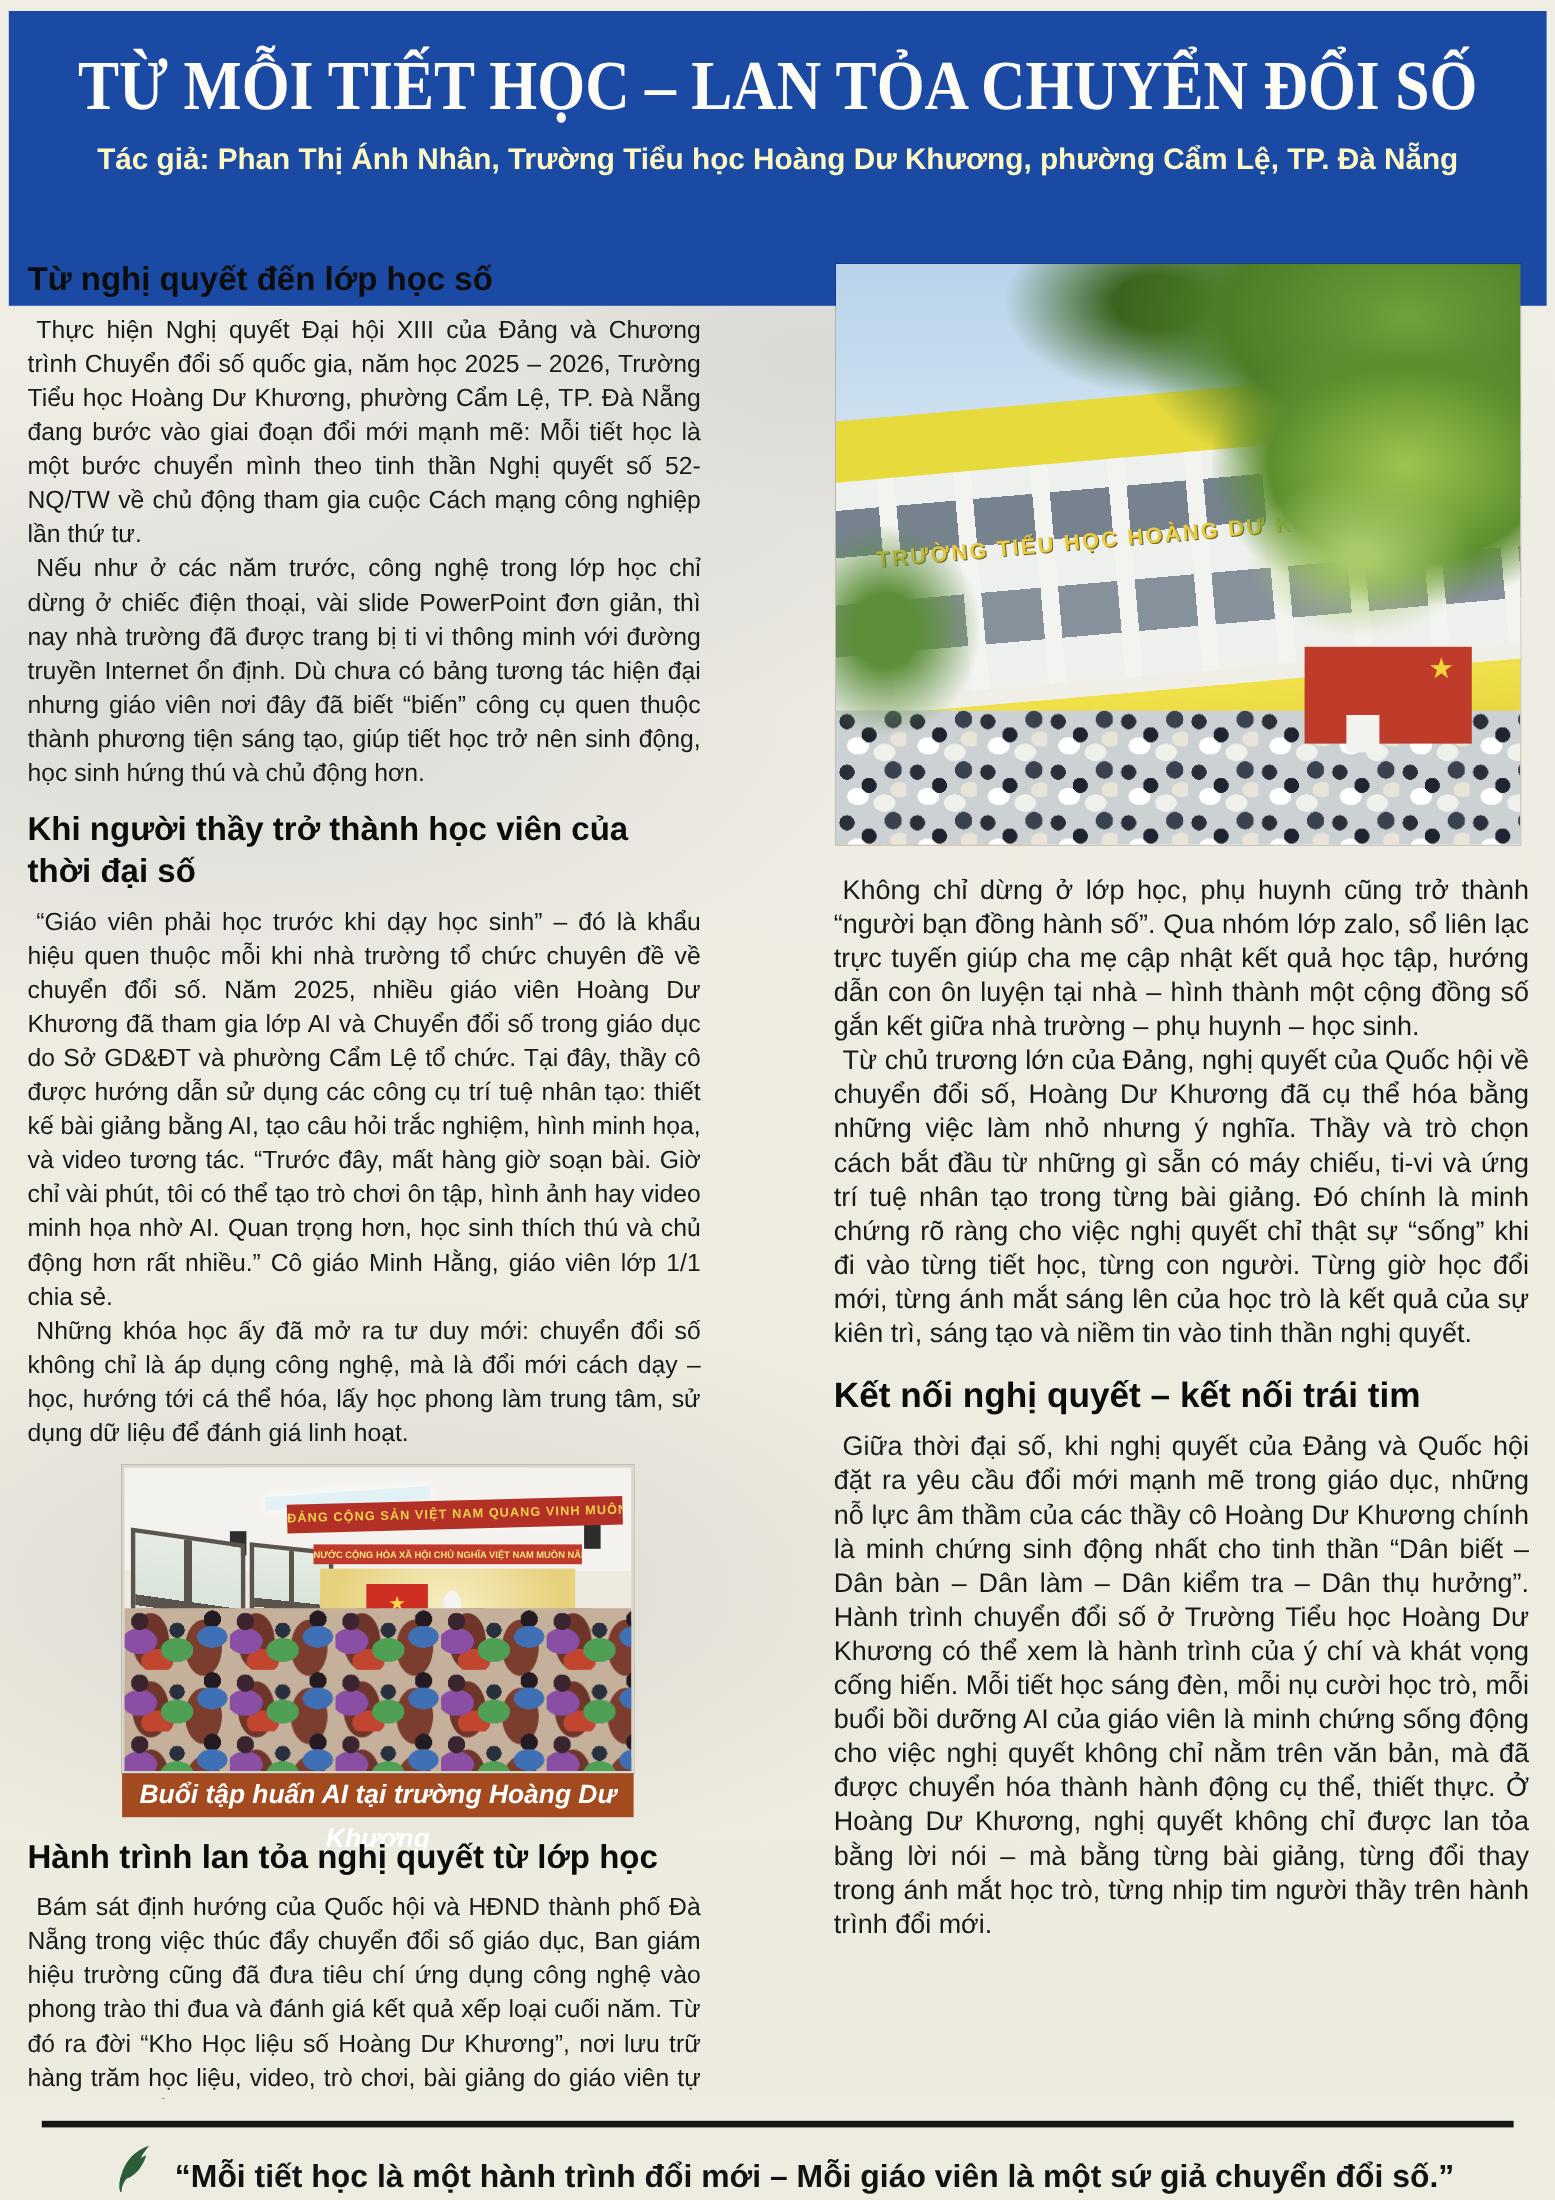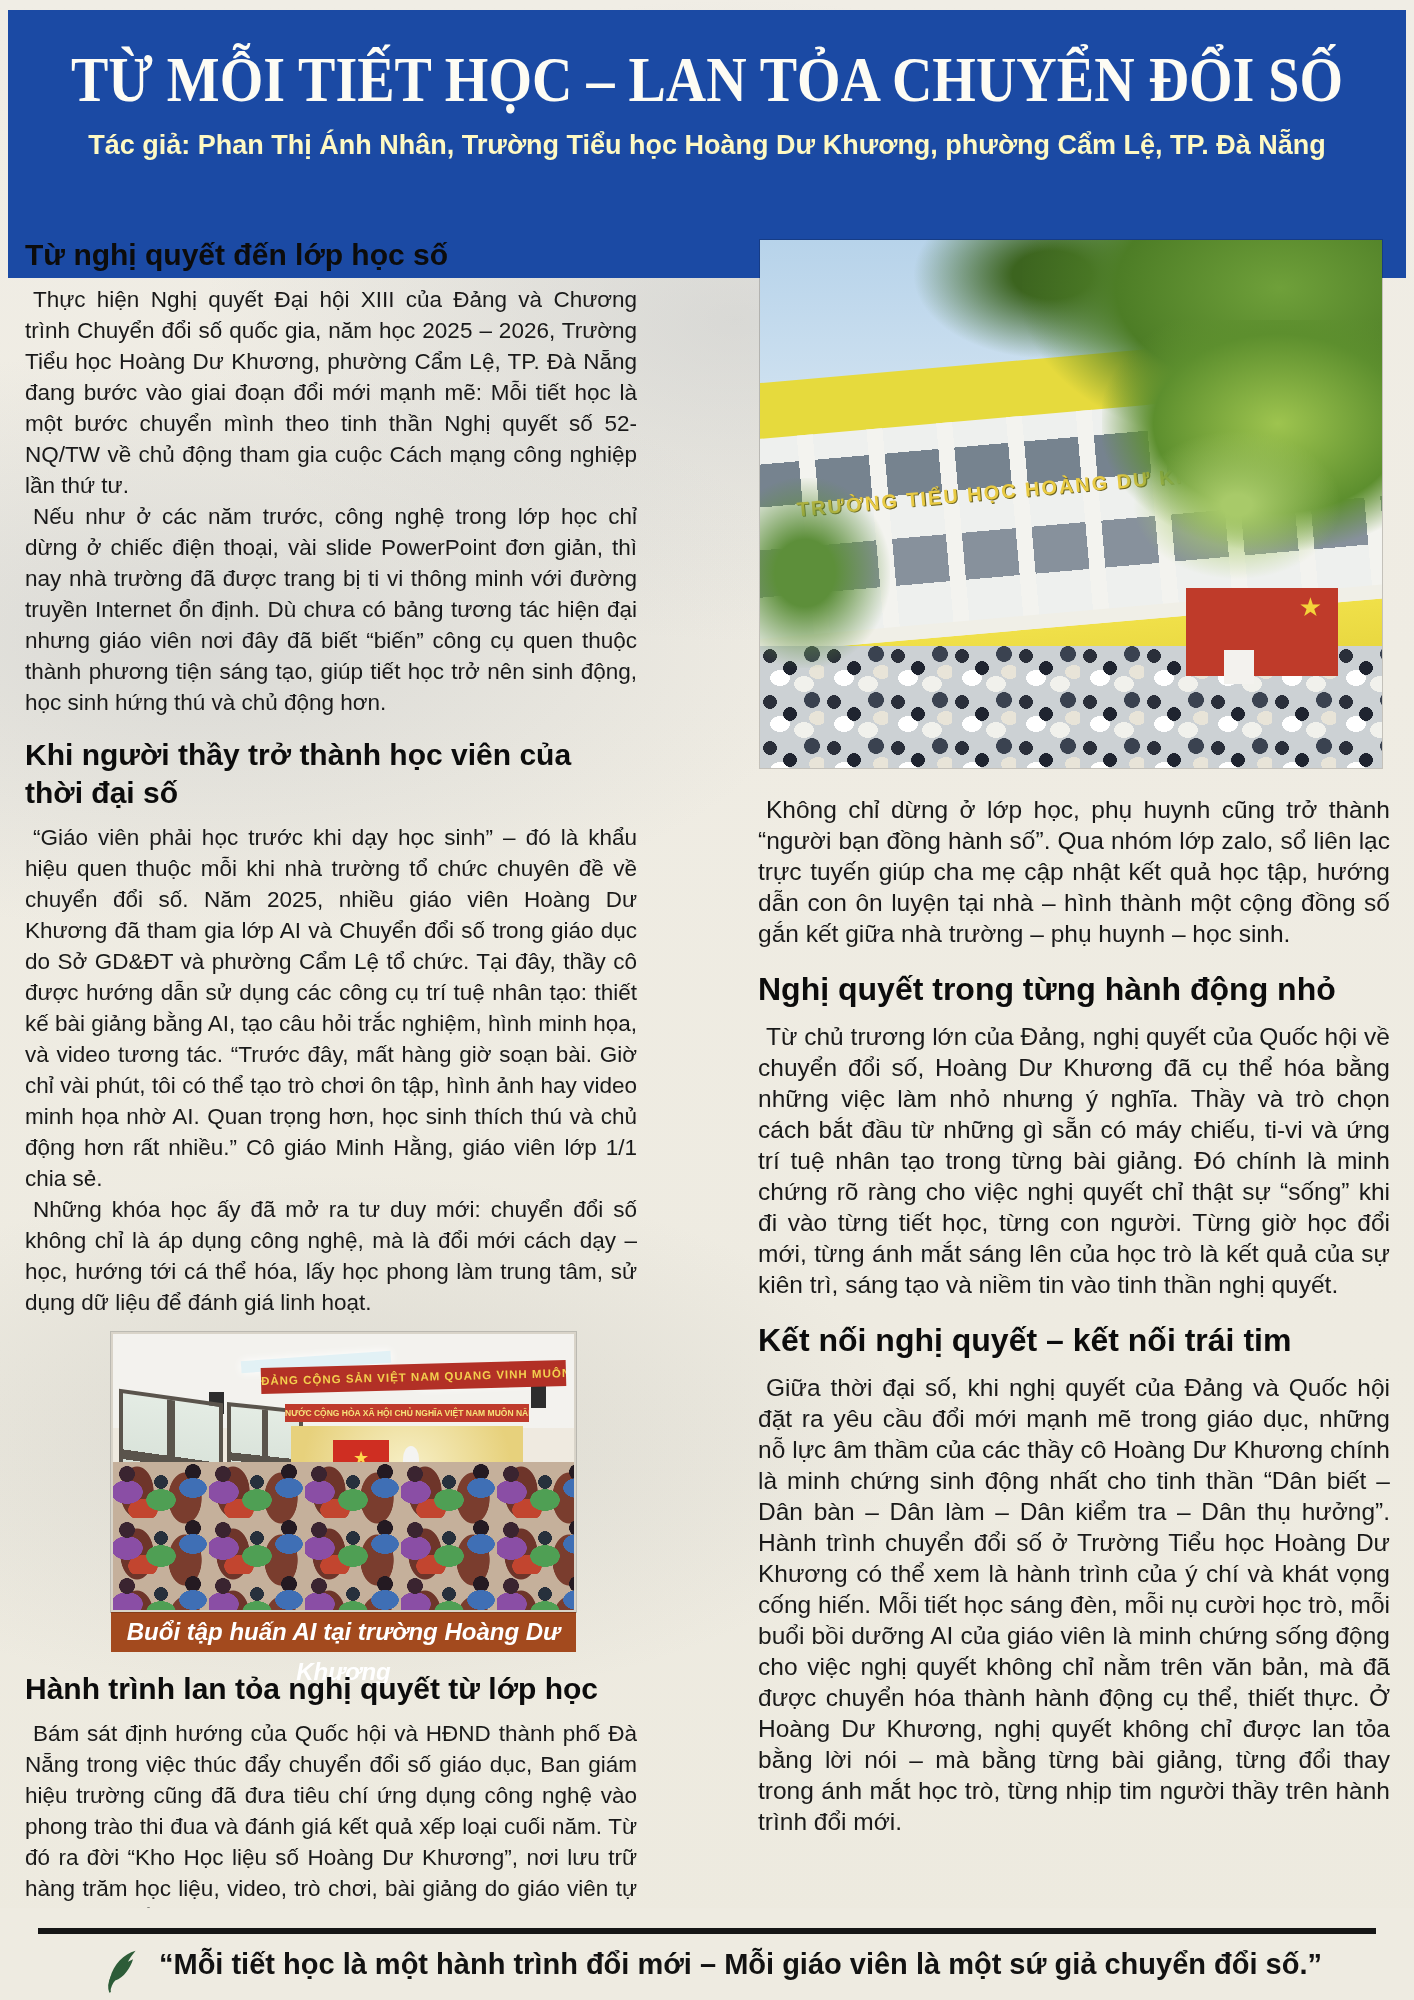--- a/index.html
+++ b/index.html
@@ -117,21 +117,21 @@
       radial-gradient(circle 7px at 48px 20px,#27303c 97%,transparent),
       radial-gradient(ellipse 16px 12px at 14px 30px,#8a4ea5 97%,transparent),
       radial-gradient(ellipse 15px 11px at 48px 38px,#4f9f54 97%,transparent),
       radial-gradient(ellipse 14px 10px at 80px 26px,#3f6fb5 97%,transparent),
       radial-gradient(circle 8px at 80px 10px,#241a22 97%,transparent),
       radial-gradient(ellipse 15px 11px at 30px 48px,#c2452f 97%,transparent);
     background-size:96px 56px;}
   
   .footer{position:absolute;left:0;right:0;top:1908px;height:92px;background:#eeebe1;z-index:5;}
   .rule{margin:20px 38px 0;height:6px;background:#161616;}
-  .quote-row{margin-top:14px;display:flex;justify-content:center;align-items:flex-start;gap:20px;padding-left:13px;}
+  .quote-row{margin-top:14px;display:flex;justify-content:center;align-items:flex-end;gap:20px;padding-left:13px;}
   .quote-text{font-size:29px;font-weight:700;color:#121212;white-space:nowrap;}
 </style>
 </head>
 <body>
 
 <div class="page">
 
   <header class="masthead">
     <h1>TỪ MỖI TIẾT HỌC – LAN TỎA CHUYỂN ĐỔI SỐ</h1>
     <div class="byline">Tác giả: Phan Thị Ánh Nhân, Trường Tiểu học Hoàng Dư Khương, phường Cẩm Lệ, TP. Đà Nẵng</div>
@@ -185,21 +185,20 @@
         </div>
         <div class="tree"></div>
         <div class="leaf l3"></div>
         <div class="leaf l1"></div>
         <div class="leaf l2"></div>
         <div class="leaf l4"></div>
       </div>
     </figure>
 
     <p>Không chỉ dừng ở lớp học, phụ huynh cũng trở thành “người bạn đồng hành số”. Qua nhóm lớp zalo, sổ liên lạc trực tuyến giúp cha mẹ cập nhật kết quả học tập, hướng dẫn con ôn luyện tại nhà – hình thành một cộng đồng số gắn kết giữa nhà trường – phụ huynh – học sinh.</p>
-    <h2>Nghị quyết trong từng hành động nhỏ</h2>
     <p>Từ chủ trương lớn của Đảng, nghị quyết của Quốc hội về chuyển đổi số, Hoàng Dư Khương đã cụ thể hóa bằng những việc làm nhỏ nhưng ý nghĩa. Thầy và trò chọn cách bắt đầu từ những gì sẵn có máy chiếu, ti-vi và ứng trí tuệ nhân tạo trong từng bài giảng. Đó chính là minh chứng rõ ràng cho việc nghị quyết chỉ thật sự “sống” khi đi vào từng tiết học, từng con người. Từng giờ học đổi mới, từng ánh mắt sáng lên của học trò là kết quả của sự kiên trì, sáng tạo và niềm tin vào tinh thần nghị quyết.</p>
     <h2>Kết nối nghị quyết – kết nối trái tim</h2>
     <p>Giữa thời đại số, khi nghị quyết của Đảng và Quốc hội đặt ra yêu cầu đổi mới mạnh mẽ trong giáo dục, những nỗ lực âm thầm của các thầy cô Hoàng Dư Khương chính là minh chứng sinh động nhất cho tinh thần “Dân biết – Dân bàn – Dân làm – Dân kiểm tra – Dân thụ hưởng”. Hành trình chuyển đổi số ở Trường Tiểu học Hoàng Dư Khương có thể xem là hành trình của ý chí và khát vọng cống hiến. Mỗi tiết học sáng đèn, mỗi nụ cười học trò, mỗi buổi bồi dưỡng AI của giáo viên là minh chứng sống động cho việc nghị quyết không chỉ nằm trên văn bản, mà đã được chuyển hóa thành hành động cụ thể, thiết thực. Ở Hoàng Dư Khương, nghị quyết không chỉ được lan tỏa bằng lời nói – mà bằng từng bài giảng, từng đổi thay trong ánh mắt học trò, từng nhịp tim người thầy trên hành trình đổi mới.</p>
   </section>
 
   <footer class="footer">
     <div class="rule"></div>
     <div class="quote-row">
       <svg width="34" height="48" viewBox="0 0 40 54">
         <path d="M36 2 C22 6 10 18 6 34 C5 38 4 45 6 51 C7 45 9 40 12 37 C22 34 30 22 33 12 L27 15 C30 9 34 5 36 2 Z" fill="#2d5c38"></path>

